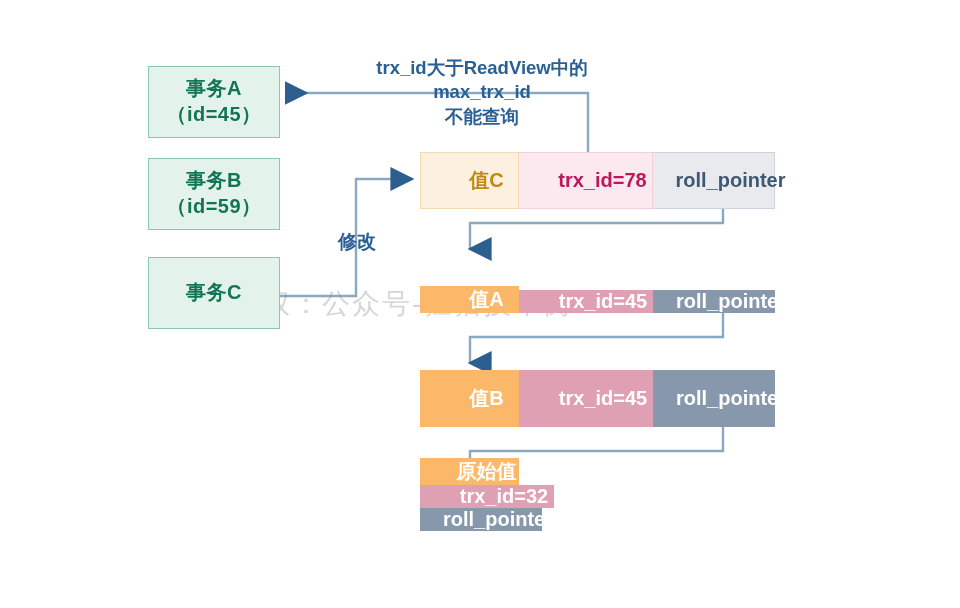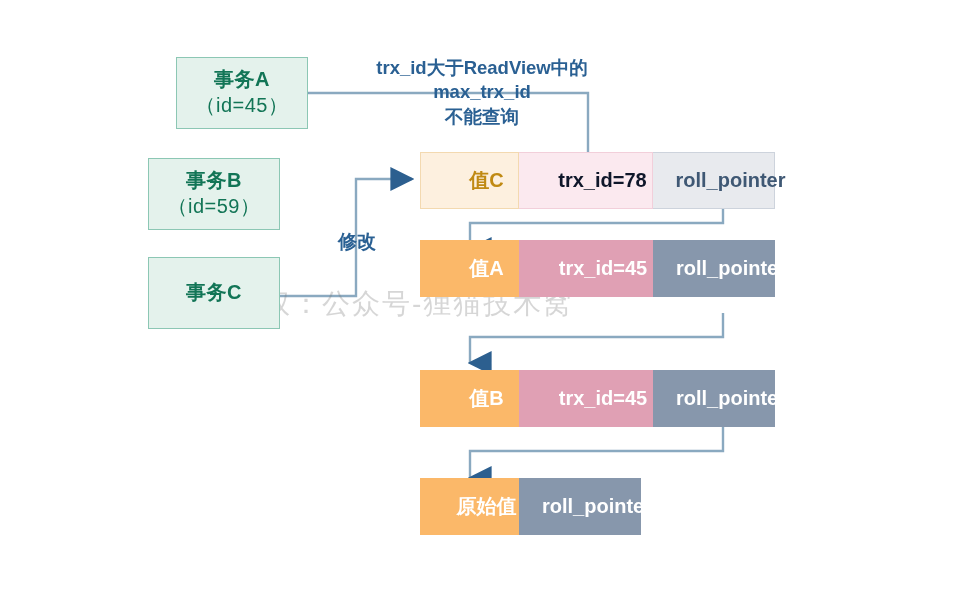--- a/index.html
+++ b/index.html
@@ -42,23 +42,23 @@
     display: flex;
     flex-direction: column;
     align-items: center;
     justify-content: center;
     color: #127556;
     font-size: 20px;
     font-weight: bold;
     line-height: 1.28;
     letter-spacing: .5px;
   }
-  .txn-box .ln2 { font-weight: normal; }
-
-  #txn-a { left: 148px; top: 57px; margin-left: 28px; }
+  .txn-box .ln2 { font-weight: bold; }
+
+  #txn-a { left: 148px; top: 66px; }
   #txn-b { left: 148px; top: 158px; }
   #txn-c { left: 148px; top: 257px; }
 
   
   .ver-row {
     position: absolute;
     left: 420px;
     width: 373px;
     height: 57px;
     display: flex;
@@ -74,31 +74,31 @@
     white-space: nowrap;
     padding-left: 34px;
   }
   .cell.val  { width: 99px; }
   .cell.trx  { width: 134px; }
   .cell.roll { width: 122px; }
 
   
   #row-1 { top: 152px; }
   #row-1 .cell.val  { background: #fdf0df; color: #c08a13; border: 1px solid #f3d9b0; }
-  #row-1 .cell.trx  { background: #fbe9ef; color: #0f172a; border: 1px solid #f2cfda; border-left: none; }
+  #row-1 .cell.trx  { background: #fbe9ef; color: #be185d; border: 1px solid #f2cfda; border-left: none; }
   #row-1 .cell.roll { background: #e8eaee; color: #3f5874; border: 1px solid #cdd3dc; border-left: none; }
 
   
   .ver-row.solid .cell.val  { background: #fbb869; color: #ffffff; }
   .ver-row.solid .cell.trx  { background: #e0a0b4; color: #ffffff; }
   .ver-row.solid .cell.roll { background: #8797ac; color: #ffffff; }
 
-  #row-2 { top: 240px; }
+  #row-2 { top: 256px; align-items: flex-end; }
   #row-3 { top: 370px; }
-  #row-4 { top: 478px; }
+  #row-4 { top: 458px; flex-direction: column; }
 
   
   .note {
     position: absolute;
     color: #2a6093;
     font-weight: bold;
     text-align: center;
     line-height: 1.32;
     white-space: pre;
   }
@@ -190,16 +190,17 @@
   </div>
 
   <div class="ver-row solid" id="row-3">
     <div class="cell val">值B</div>
     <div class="cell trx">trx_id=45</div>
     <div class="cell roll">roll_pointer</div>
   </div>
 
   <div class="ver-row solid" id="row-4">
     <div class="cell val">原始值</div>
+    <div class="cell trx">trx_id=32</div>
     <div class="cell roll">roll_pointer</div>
   </div>
 
 </div>
 
 </body></html>

